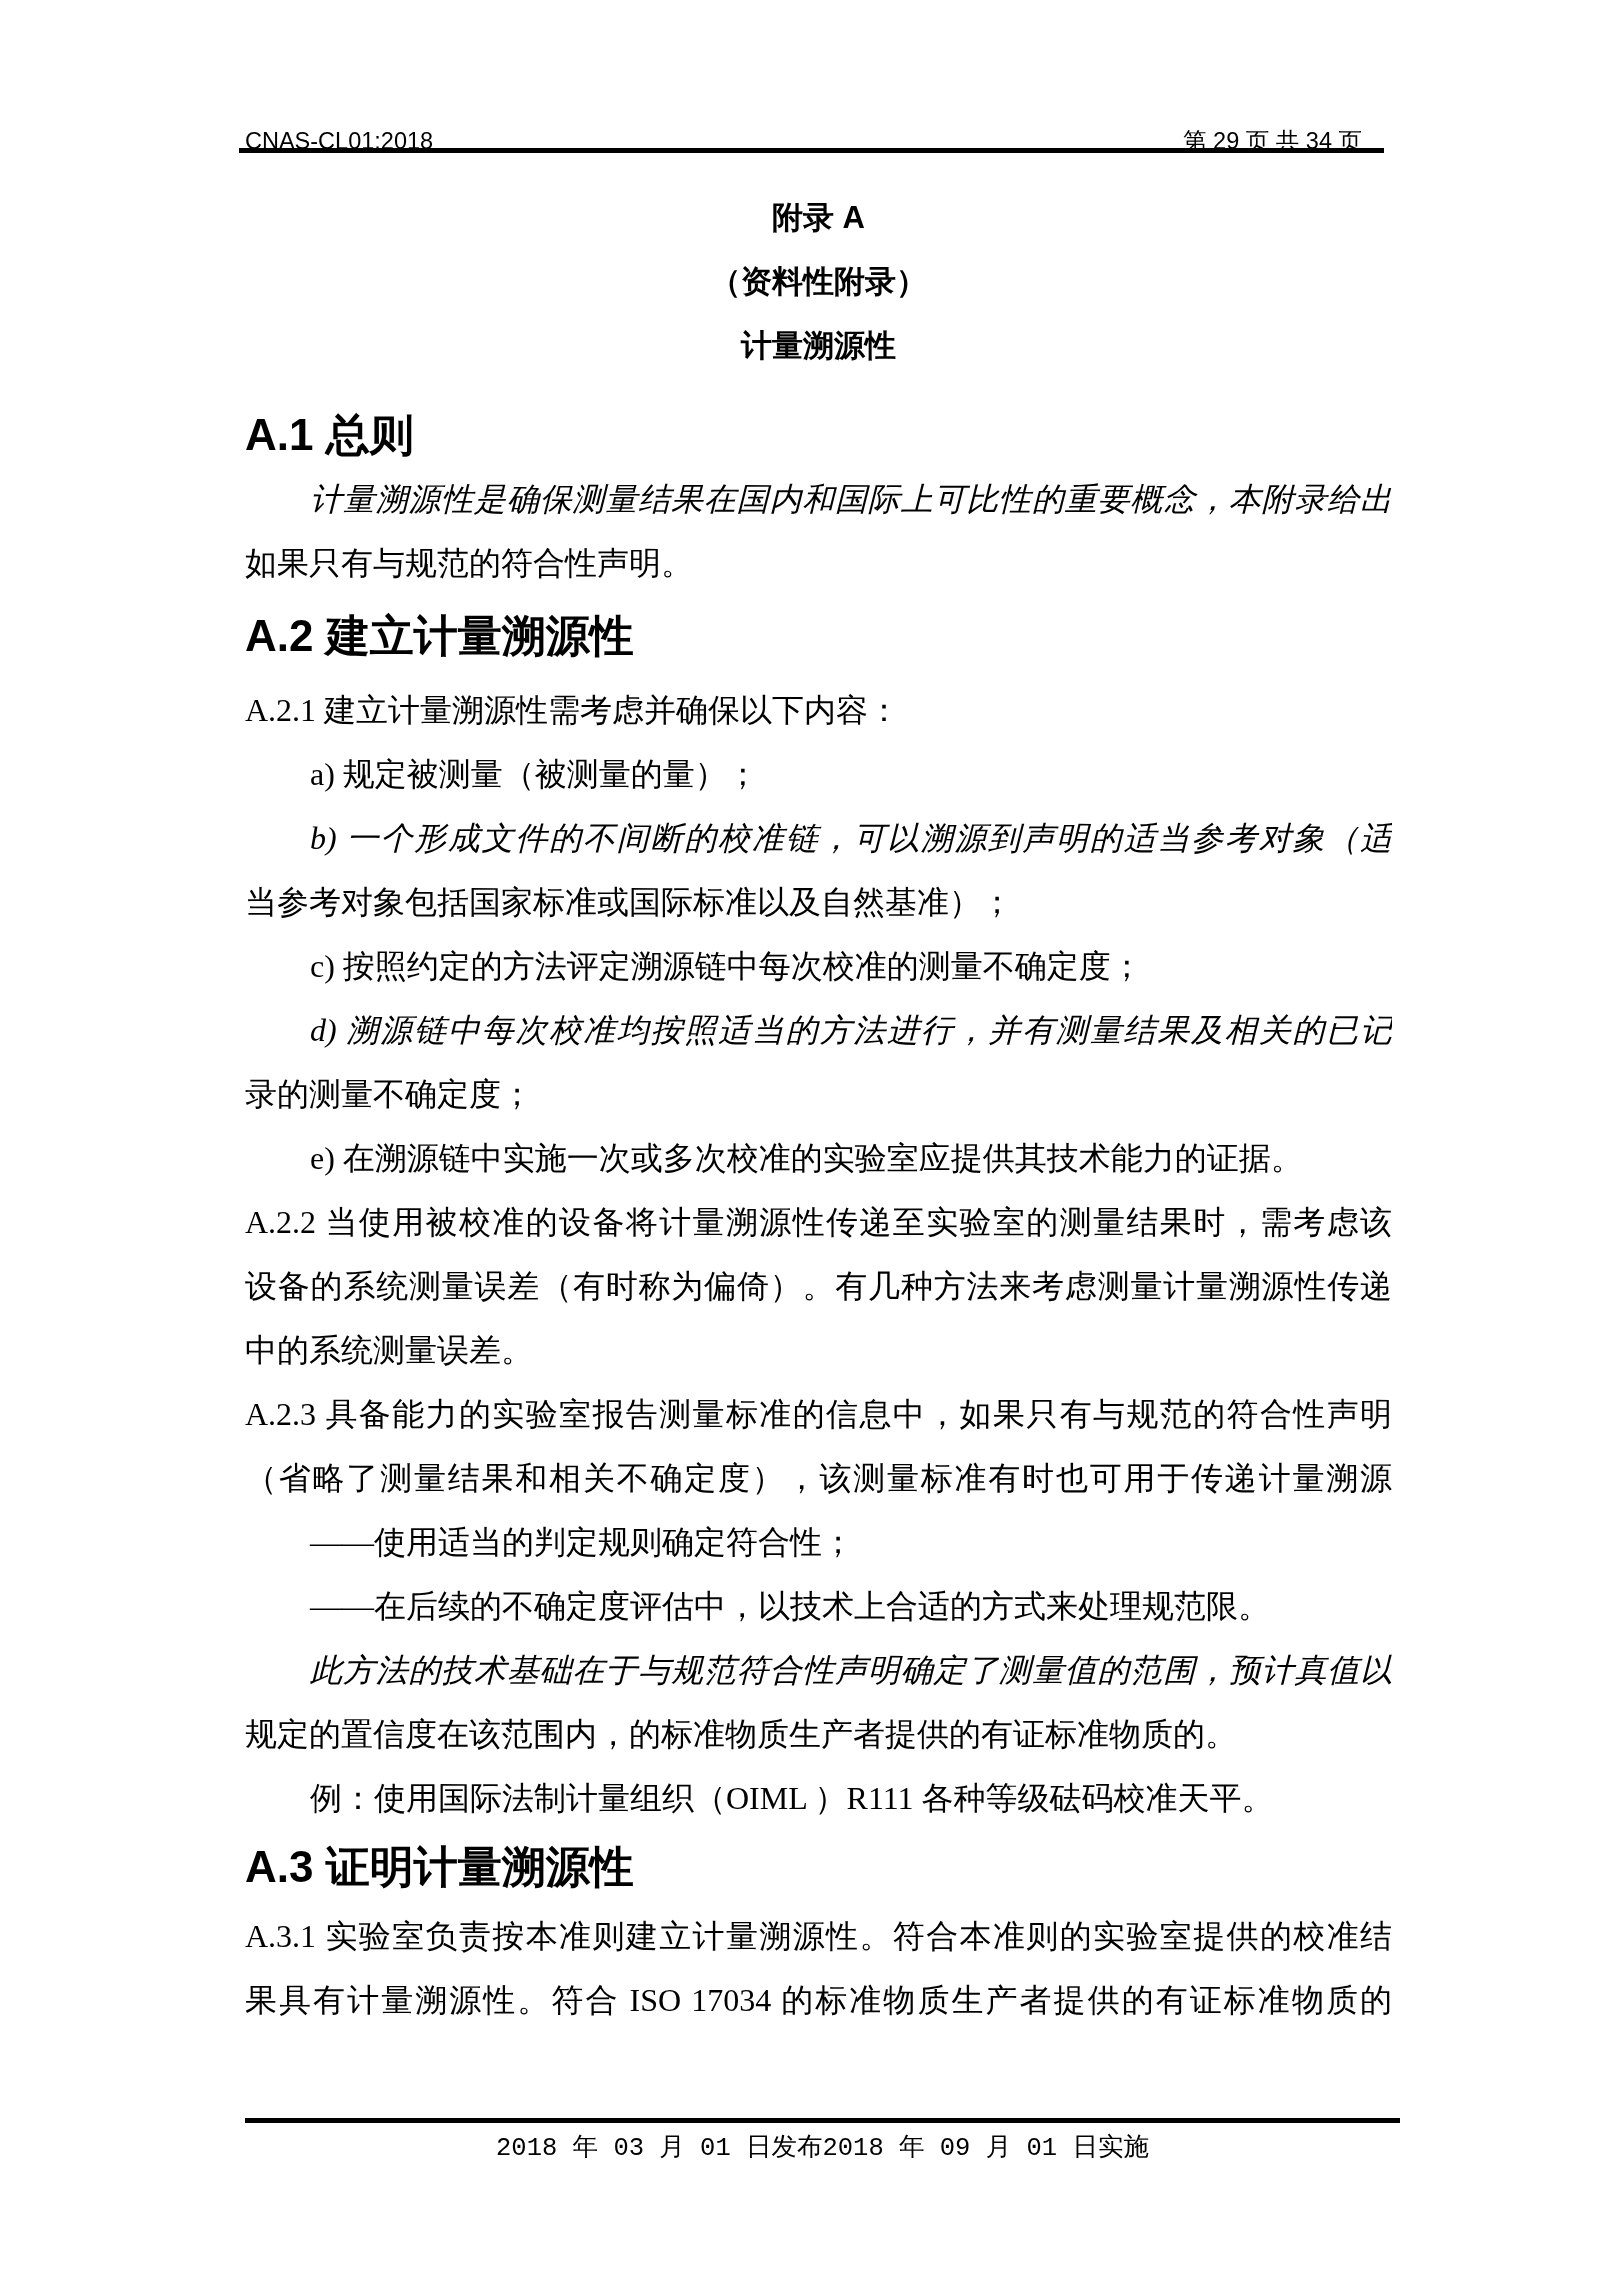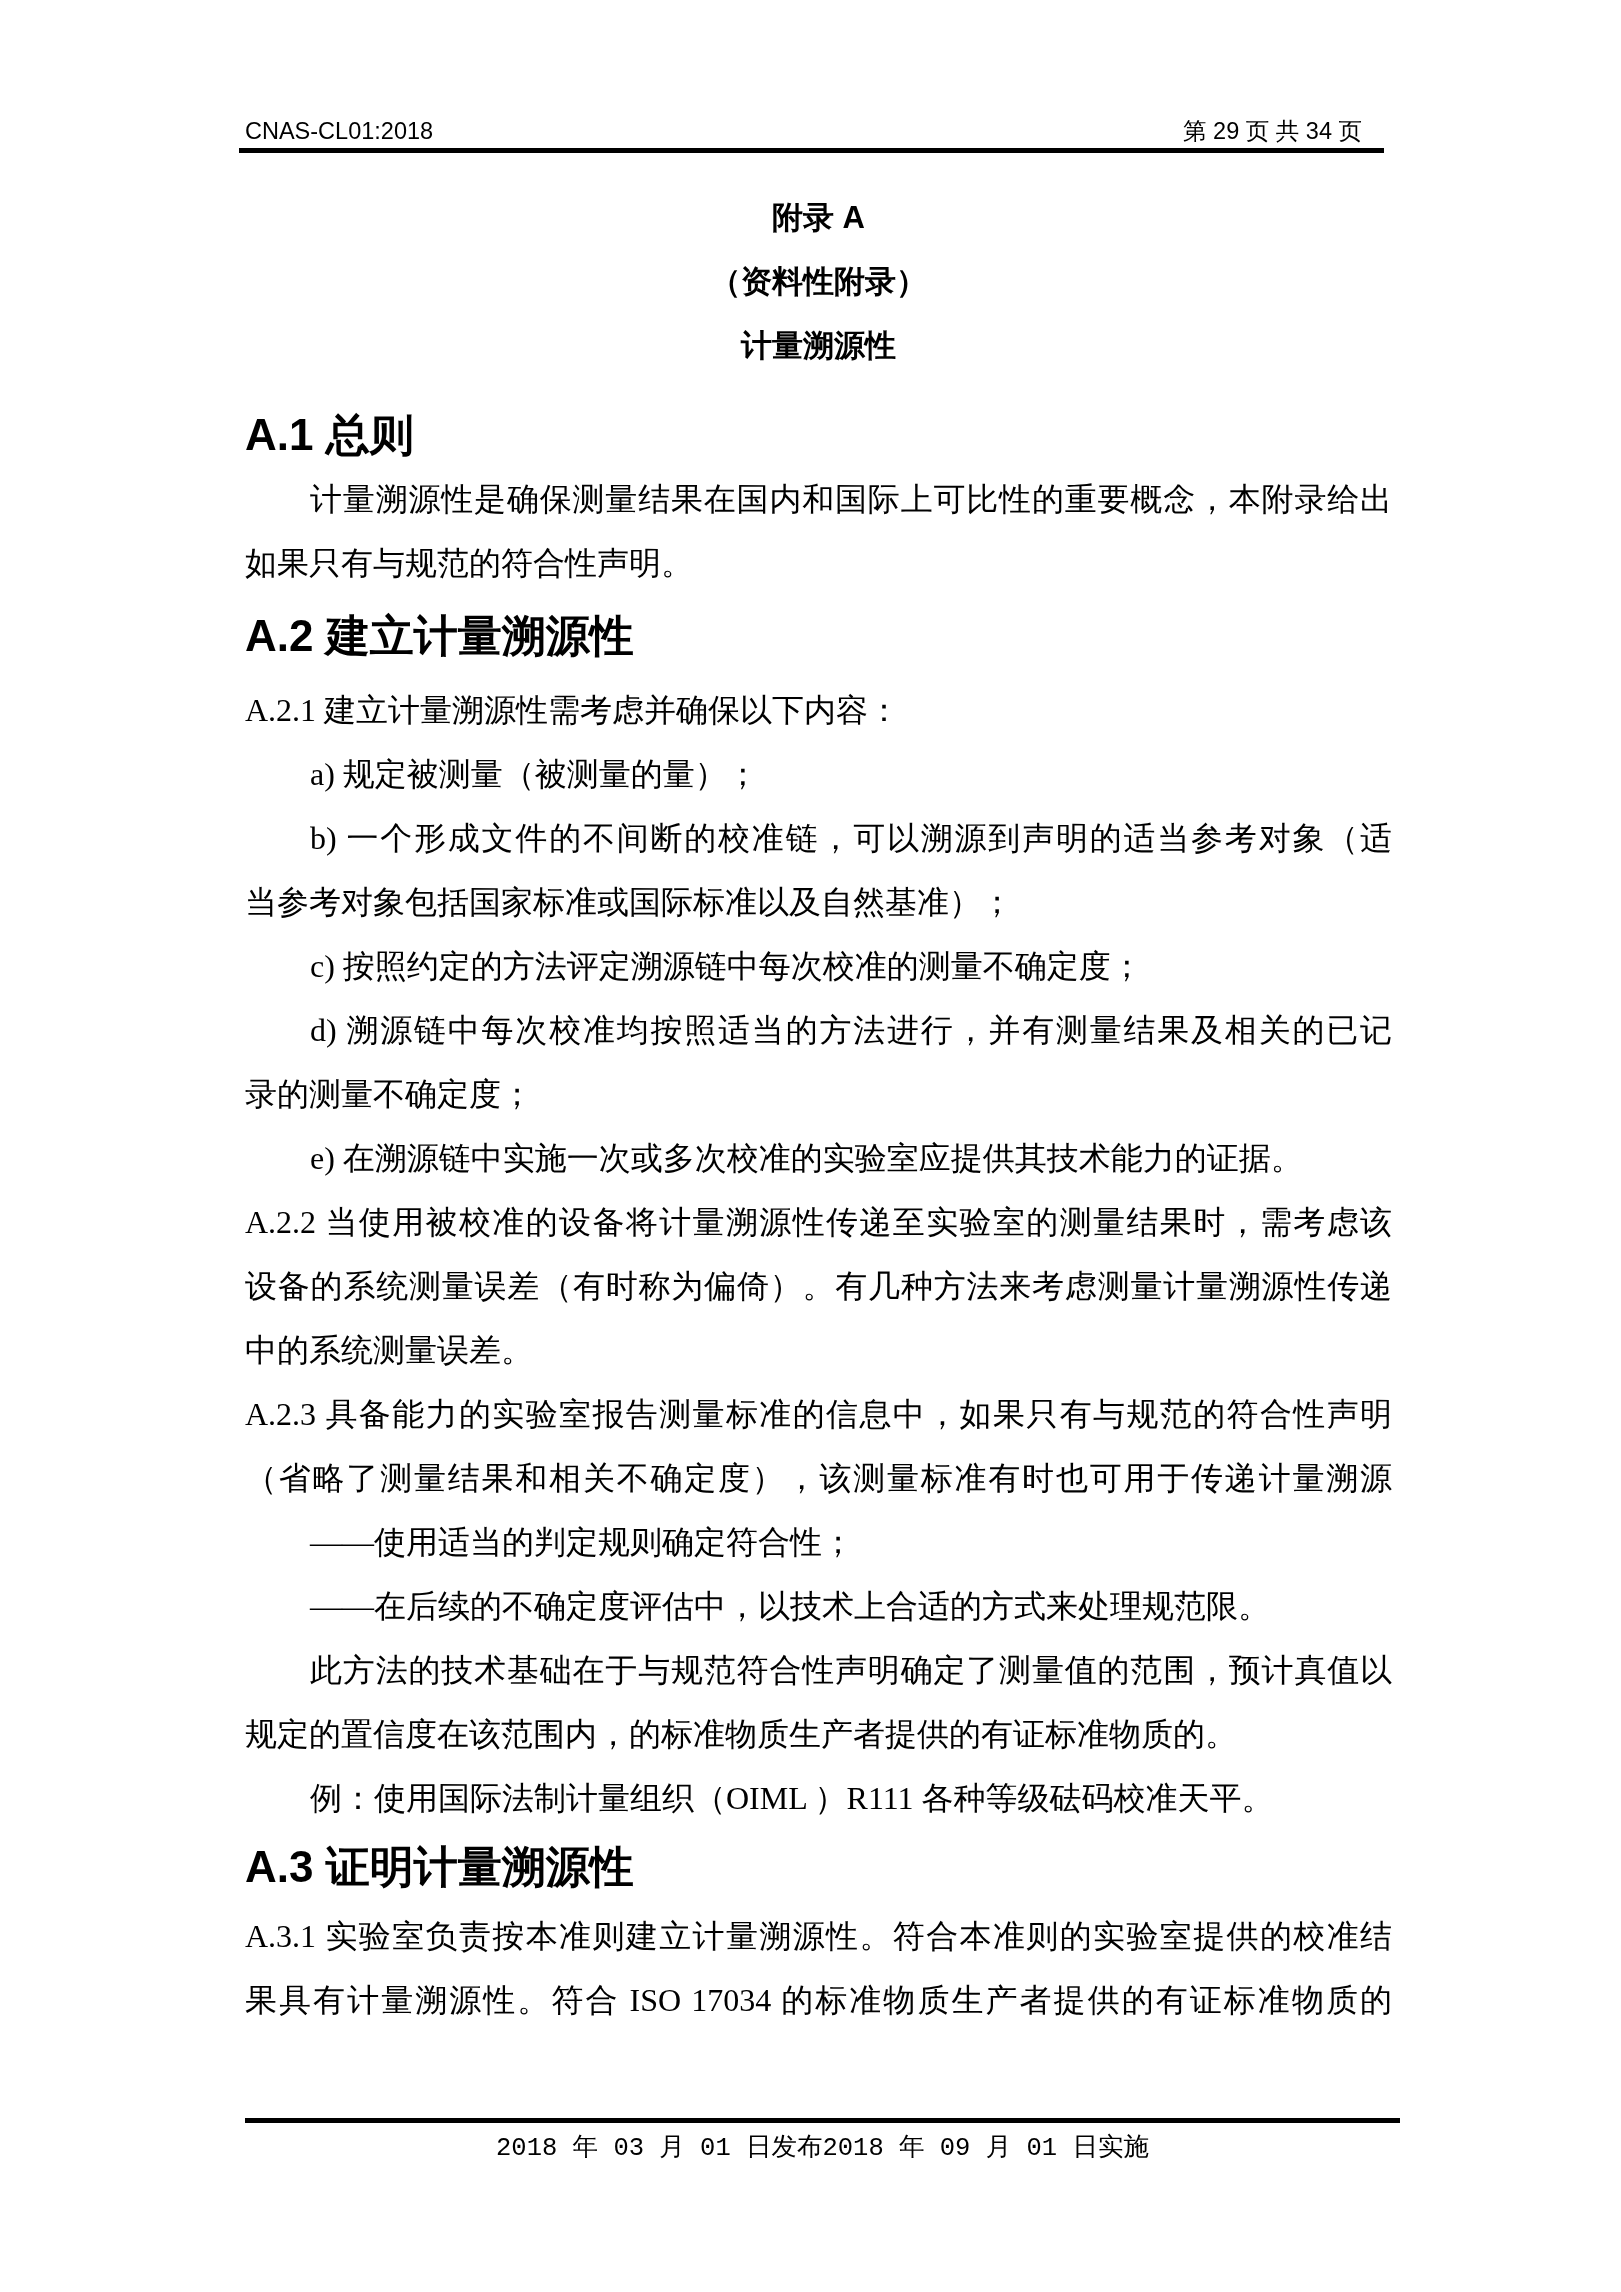--- a/index.html
+++ b/index.html
@@ -7,21 +7,21 @@
   .page{
     position:relative;
     width:1621px;height:2293px;
     background:#ffffff;
     color:#000000;
     font-family:"Liberation Serif","DejaVu Serif",serif;
     overflow:hidden;
   }
   
   .hdr{
-    position:absolute;top:117px;left:245px;width:1117px;
+    position:absolute;top:127px;left:245px;width:1117px;
     display:flex;justify-content:space-between;align-items:flex-end;
     font-family:"Liberation Sans","DejaVu Sans",sans-serif;
     font-size:23.5px;line-height:29px;white-space:pre;
   }
   .hdr-rule{
     position:absolute;top:148px;left:239px;width:1145px;height:4.9px;
     background:#000000;
   }
   
   .ftr-rule{
@@ -46,21 +46,21 @@
   }
   .ln{
     line-height:64px;max-height:64px;overflow:hidden;
     font-size:32px;white-space:pre-wrap;
   }
   .h{
     font-family:"Liberation Sans","DejaVu Sans",sans-serif;
     font-weight:bold;font-size:44px;
   }
   .ind{padding-left:65px;}
-  .ind.fill{width:1082px;}
+  .ind.fill{width:1082px;font-style:italic;}
   .fill{text-align:justify;text-align-last:justify;}
   .m25{margin-top:24.5px;}
   .m10{margin-top:9.8px;}
   .m5{margin-top:4.9px;}
 </style>
 </head>
 <body>
 
 <div class="page">
 

